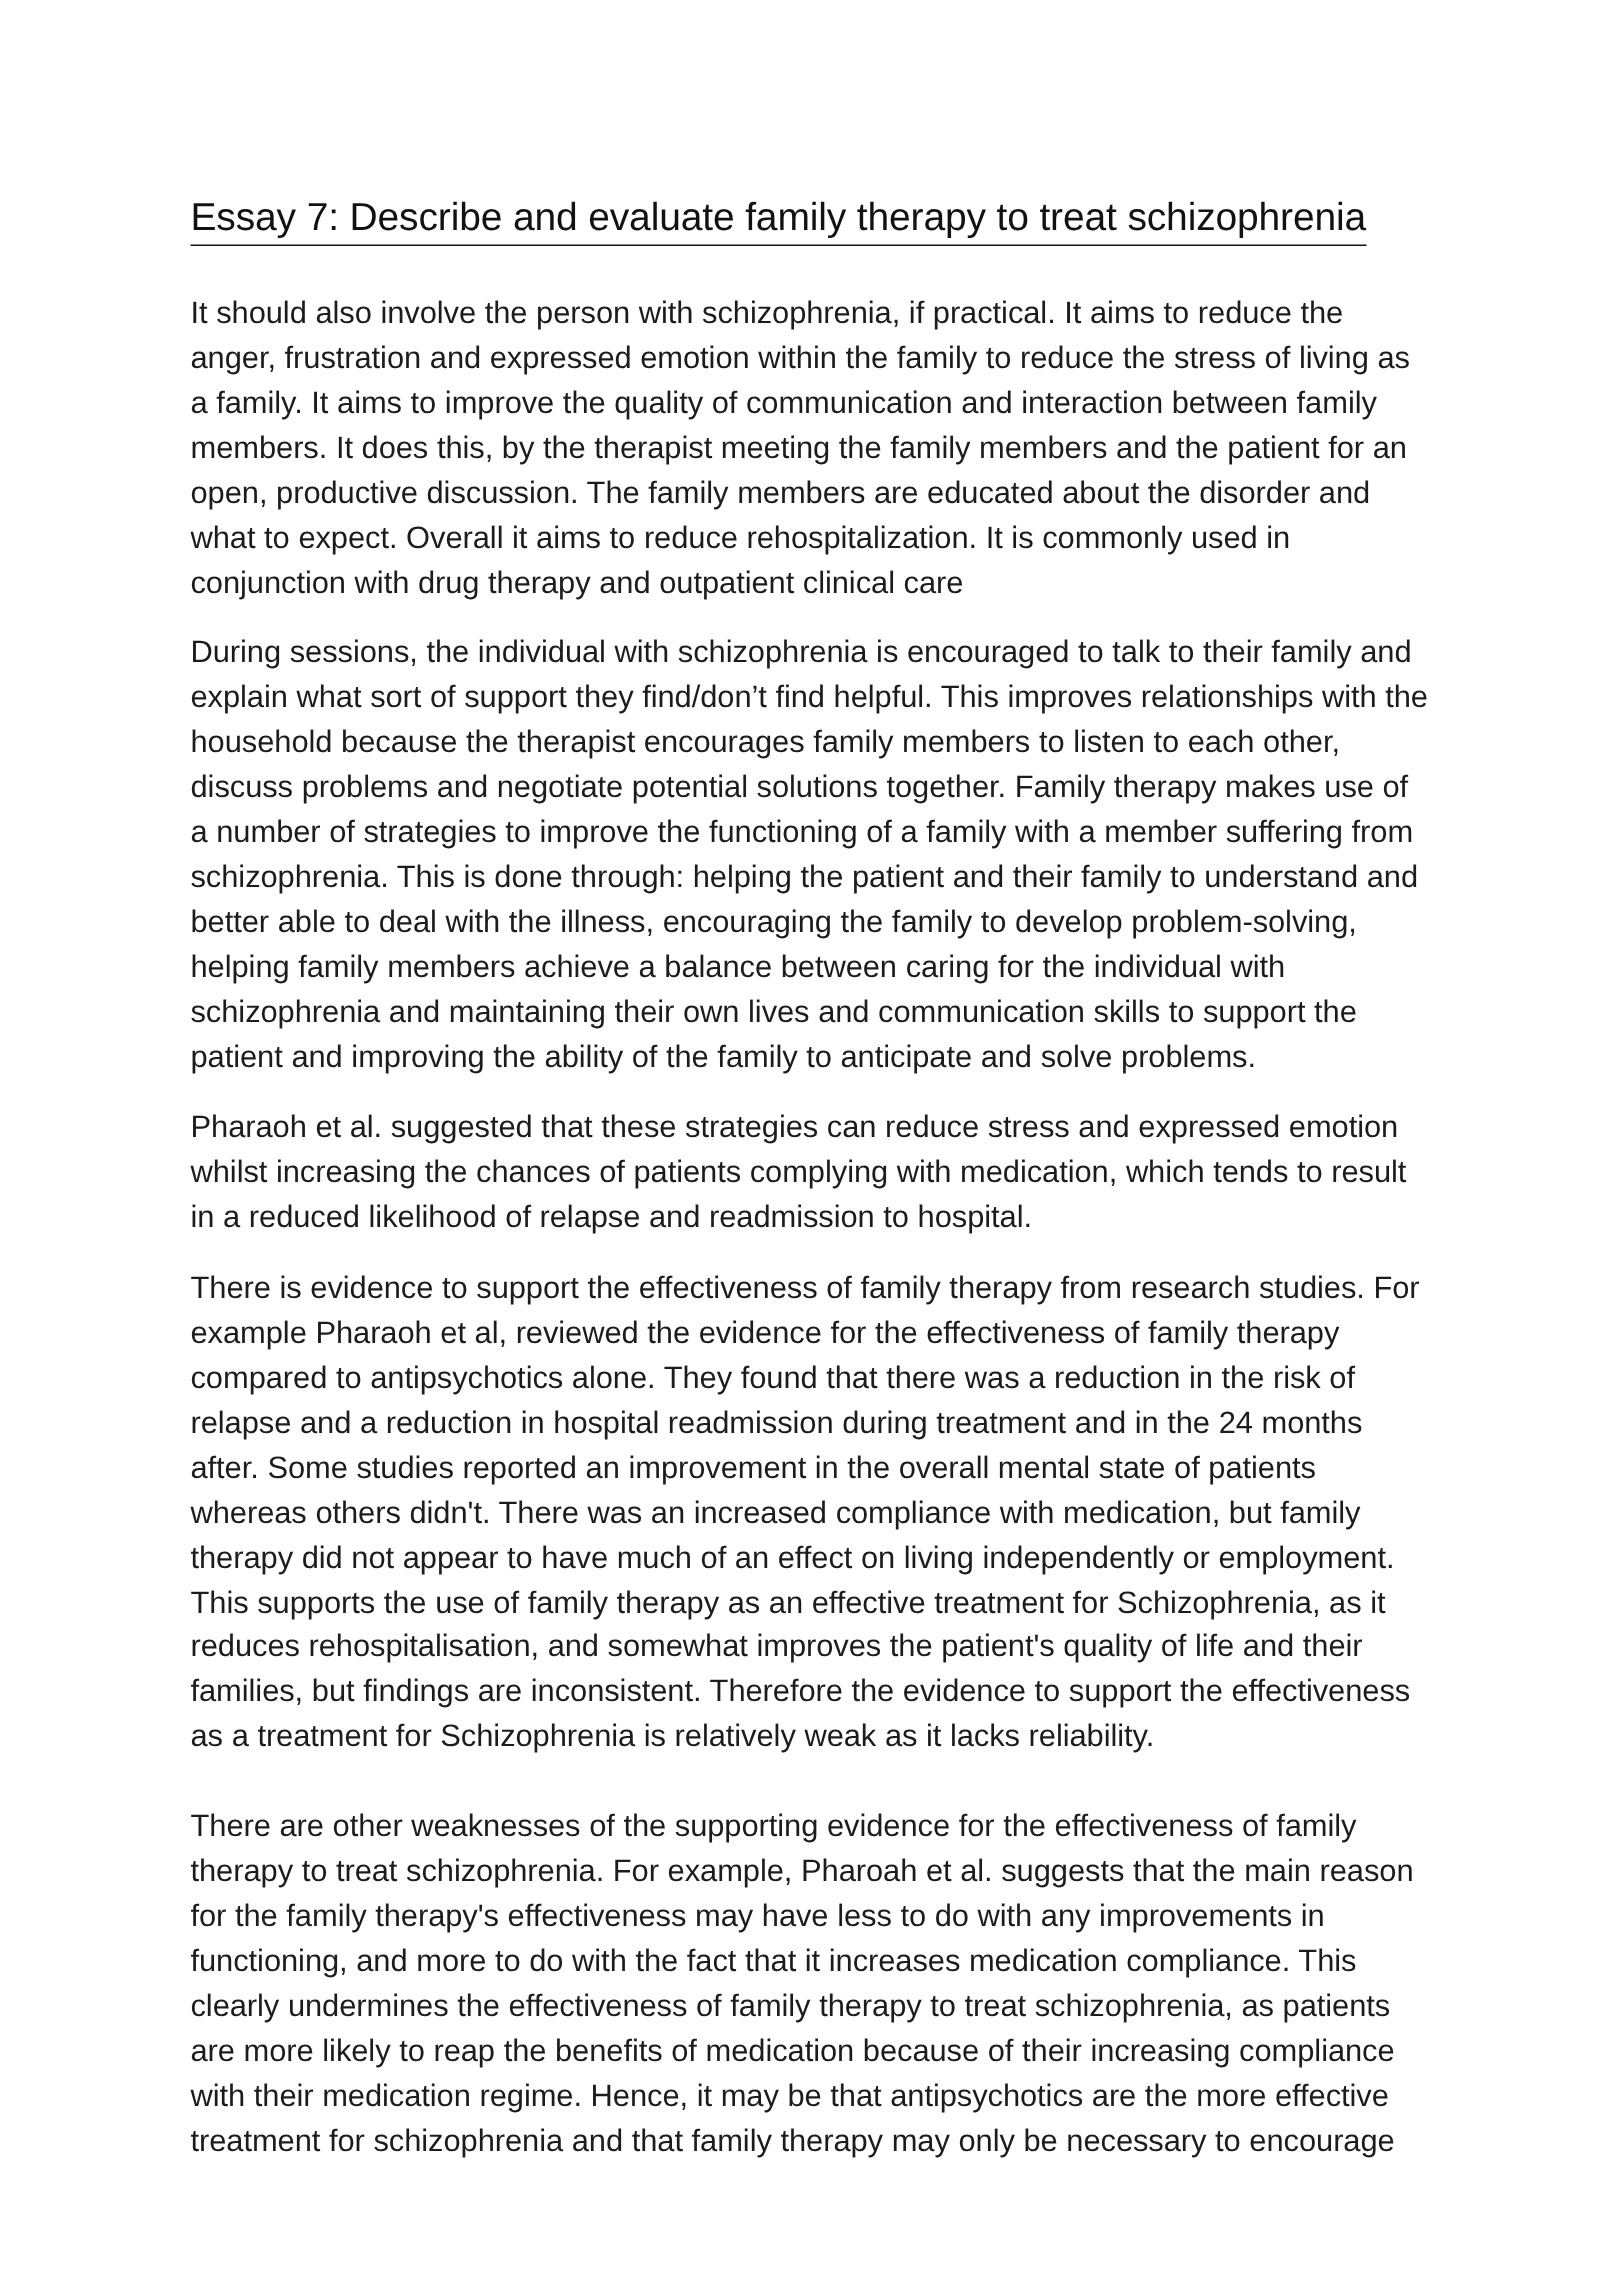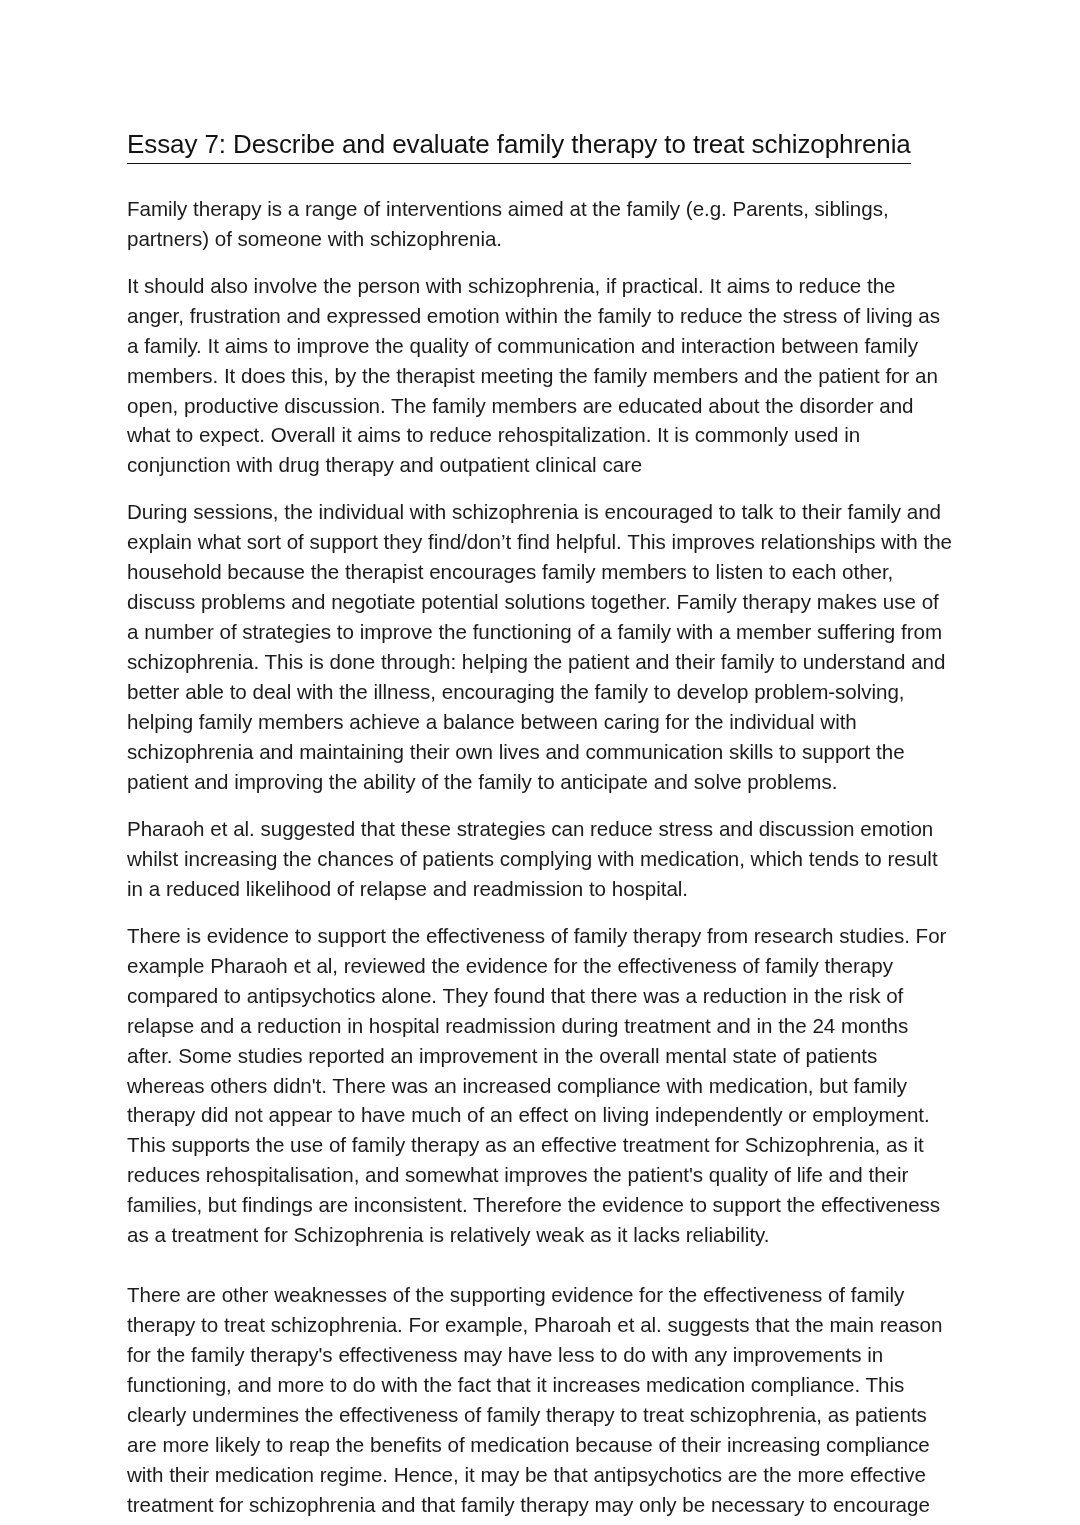--- a/index.html
+++ b/index.html
@@ -73,27 +73,26 @@
 <body>
 
 <div class="page">
 
   <div class="doc-body">
 
     <div class="title-wrap">
       <h1 class="essay-title">Essay 7: Describe and evaluate family therapy to treat schizophrenia</h1>
     </div>
 
-    <p class="para">Family therapy is a range of interventions aimed at the family (e.g. Parents, siblings, partners) of someone with schizophrenia.</p>
 
     <p class="para">It should also involve the person with schizophrenia, if practical. It aims to reduce the anger, frustration and expressed emotion within the family to reduce the stress of living as a family. It aims to improve the quality of communication and interaction between family members. It does this, by the therapist meeting the family members and the patient for an open, productive discussion. The family members are educated about the disorder and what to expect. Overall it aims to reduce rehospitalization. It is commonly used in conjunction with drug therapy and outpatient clinical care</p>
 
     <p class="para">During sessions, the individual with schizophrenia is encouraged to talk to their family and explain what sort of support they find/don’t find helpful. This improves relationships with the household because the therapist encourages family members to listen to each other, discuss problems and negotiate potential solutions together. Family therapy makes use of a number of strategies to improve the functioning of a family with a member suffering from schizophrenia. This is done through: helping the patient and their family to understand and better able to deal with the illness, encouraging the family to develop problem-solving, helping family members achieve a balance between caring for the individual with schizophrenia and maintaining their own lives and communication skills to support the patient and improving the ability of the family to anticipate and solve problems.</p>
 
-    <p class="para"> Pharaoh et al. suggested that these strategies can reduce stress and discussion emotion whilst increasing the chances of patients complying with medication, which tends to result in a reduced likelihood of relapse and readmission to hospital.</p>
+    <p class="para"> Pharaoh et al. suggested that these strategies can reduce stress and expressed emotion whilst increasing the chances of patients complying with medication, which tends to result in a reduced likelihood of relapse and readmission to hospital.</p>
 
     <p class="para">There is evidence to support the effectiveness of family therapy from research studies. For example Pharaoh et al, reviewed the evidence for the effectiveness of family therapy compared to antipsychotics alone. They found that there was a reduction in the risk of relapse and a reduction in hospital readmission during treatment and in the 24 months after. Some studies reported an improvement in the overall mental state of patients whereas others didn't. There was an increased compliance with medication, but family therapy did not appear to have much of an effect on living independently or employment. This supports the use of family therapy as an effective treatment for Schizophrenia, as it reduces rehospitalisation, and somewhat improves the patient's quality of life and their families, but findings are inconsistent. Therefore the evidence to support the effectiveness as a treatment for Schizophrenia is relatively weak as it lacks reliability.</p>
 
     <p class="para gap-before last">There are other weaknesses of the supporting evidence for the effectiveness of family therapy to treat schizophrenia. For example, Pharoah et al. suggests that the main reason for the family therapy's effectiveness may have less to do with any improvements in functioning, and more to do with the fact that it increases medication compliance. This clearly undermines the effectiveness of family therapy to treat schizophrenia, as patients are more likely to reap the benefits of medication because of their increasing compliance with their medication regime. Hence, it may be that antipsychotics are the more effective treatment for schizophrenia and that family therapy may only be necessary to encourage</p>
 
   </div>
 
 </div>
 
 </body></html>

